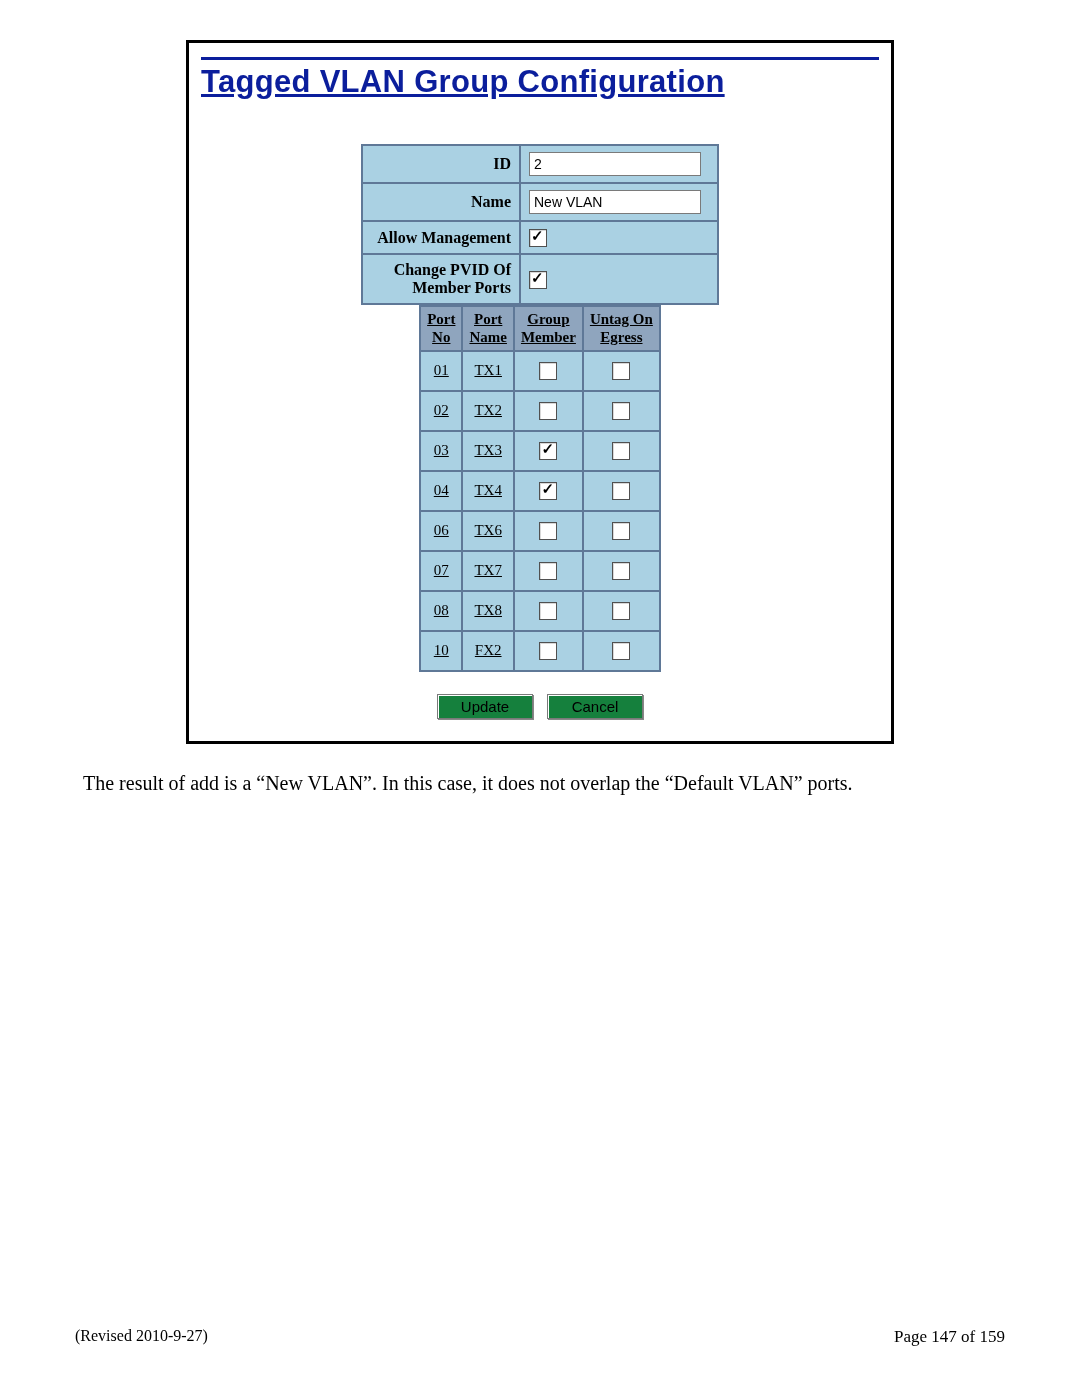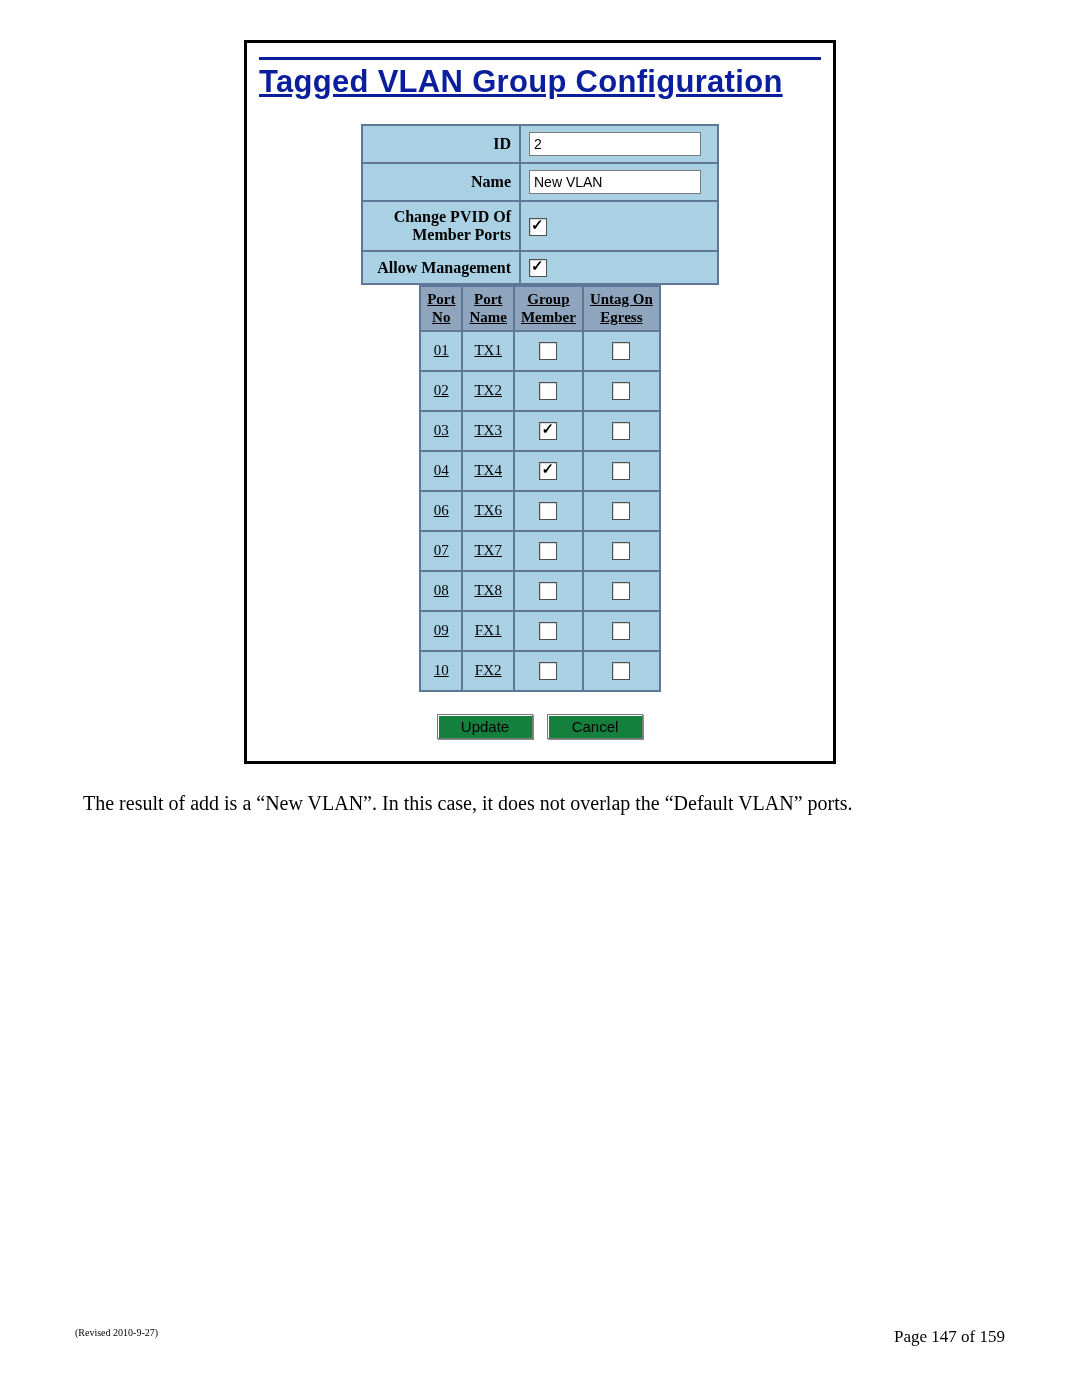--- a/index.html
+++ b/index.html
@@ -10,21 +10,21 @@
     color: #000;
   }
   .page {
     width: 1080px;
     height: 1397px;
     position: relative;
     box-sizing: border-box;
     padding: 40px 75px 50px 75px;
   }
   .app-frame {
-    width: 592px;
+    width: 708px;
     margin: 0 auto;
     border: 3px solid #000;
     background: #fff;
     padding: 14px 12px 22px 12px;
     box-sizing: border-box;
   }
   .title-hr {
     border: none;
     border-top: 3px solid #0b1e9c;
     margin: 0 0 4px 0;
@@ -35,21 +35,21 @@
     font-weight: 800;
     color: #0b1e9c;
     text-decoration: underline;
     font-size: 31px;
     letter-spacing: 0.3px;
     text-align: left;
     white-space: nowrap;
   }
   
   .top-table {
-    margin: 24px auto 0 auto;
+    margin: 44px auto 0 auto;
     border-collapse: separate;
     border-spacing: 2px;
     background: #5f7897;
     font-family: "Times New Roman", Times, serif;
   }
   .top-table td {
     padding: 6px 8px;
     background: #aad1e3;
   }
   .top-table td.label {
@@ -147,21 +147,21 @@
   
   .footer {
     position: absolute;
     left: 75px;
     right: 75px;
     bottom: 50px;
     display: flex;
     justify-content: space-between;
     font-size: 17px;
   }
-  .footer .revised { font-size: 10px; }
+  .footer .revised { font-size: 16px; }
 </style>
 </head>
 <body>
 <div class="page">
 
   <div class="app-frame">
     <hr class="title-hr">
     <h1 class="page-title">Tagged VLAN Group Configuration</h1>
 
     <table class="top-table">
@@ -172,34 +172,34 @@
           <input class="txt-input" type="text" value="2" style="">
         </td>
       </tr>
       <tr>
         <td class="label">Name</td>
         <td class="val">
           <input class="txt-input" type="text" value="New VLAN" style="">
         </td>
       </tr>
       <tr>
+        <td class="label">Allow Management</td>
+        <td class="val">
+          <span class="cbx checked"></span>
+        </td>
+      </tr>
+      <tr>
         <td class="label">
           <span>Change PVID Of</span><br>
           <span>Member Ports</span>
         </td>
         <td class="val">
           <span class="cbx checked"></span>
         </td>
       </tr>
-      <tr>
-        <td class="label">Allow Management</td>
-        <td class="val">
-          <span class="cbx checked"></span>
-        </td>
-      </tr>
     </tbody>
       </table>
 
 
     <table class="ports-table">
       <thead>
         <tr>
           <th>
             <span>Port</span><br>
             <span>No</span>
@@ -251,26 +251,20 @@
           </tr>
           <tr>
             <td>07</td>
             <td>TX7</td>
             <td><span class="cbx"></span></td>
             <td><span class="cbx"></span></td>
           </tr>
           <tr>
             <td>08</td>
             <td>TX8</td>
-            <td><span class="cbx"></span></td>
-            <td><span class="cbx"></span></td>
-          </tr>
-          <tr>
-            <td>09</td>
-            <td>FX1</td>
             <td><span class="cbx"></span></td>
             <td><span class="cbx"></span></td>
           </tr>
           <tr>
             <td>10</td>
             <td>FX2</td>
             <td><span class="cbx"></span></td>
             <td><span class="cbx"></span></td>
           </tr>
         </tbody>

